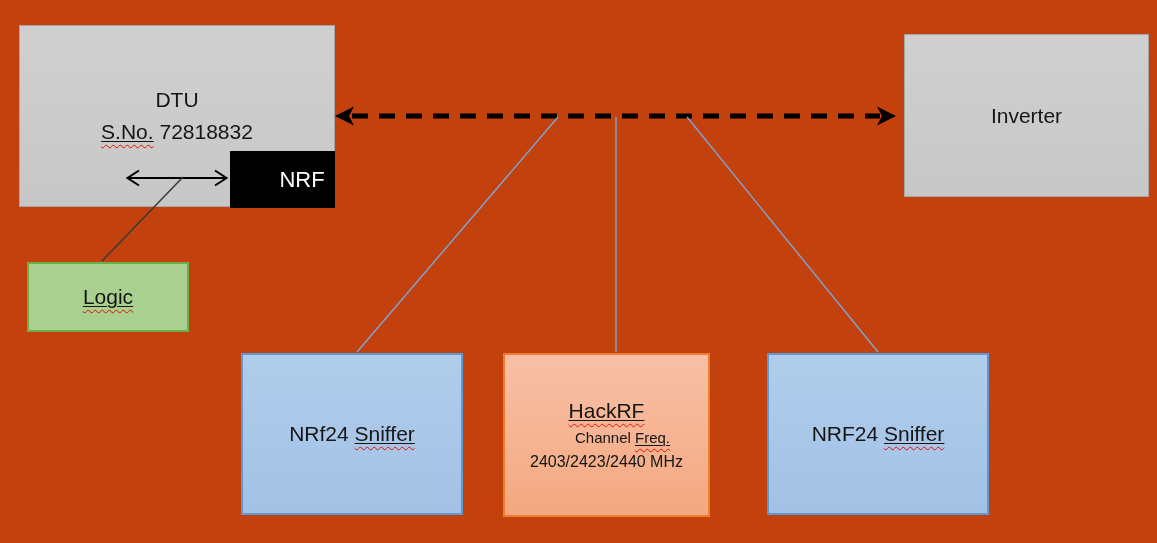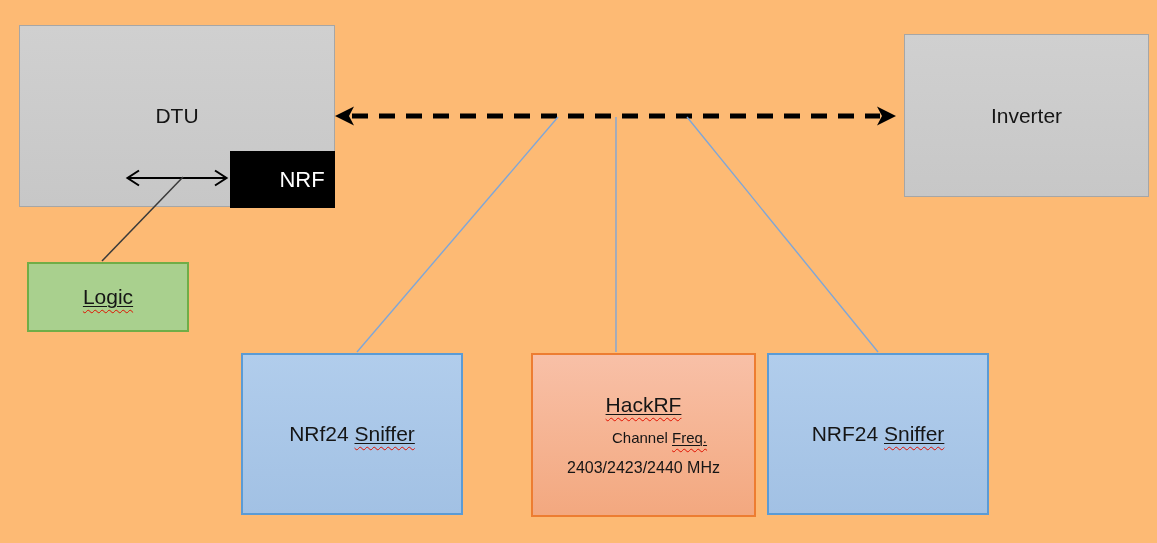--- a/index.html
+++ b/index.html
@@ -1,20 +1,20 @@
 <!DOCTYPE html>
 <html><head>
 <meta charset="utf-8">
 <style>
   html, body { margin: 0; padding: 0; background: #ffffff; }
   .canvas {
     position: relative;
     width: 1157px;
     height: 543px;
-    background: #fdba74;
+    background: #c2410c;
     font-family: "Liberation Sans", sans-serif;
     color: #151515;
     overflow: hidden;
   }
   .box {
     position: absolute;
     box-sizing: border-box;
     display: flex;
     flex-direction: column;
     align-items: center;
@@ -69,40 +69,41 @@
     pointer-events: none;
   }
 </style>
 </head>
 <body>
 
 <div class="canvas">
 
   <div class="box gray lbl" style="left:19px; top:25px; width:316px; height:182px;">
     <div>DTU</div>
+    <div><span class="sq"><span class="u">S.No.</span></span><span> 72818832</span></div>
   </div>
 
 
   <div class="box chip" style="left:230px; top:151px; width:105px; height:57px;padding-left:39px;">
     <div>NRF</div>
   </div>
 
   <div class="box green lbl" style="left:20px; top:262px; width:162px; height:70px;margin-left:7px;">
     <div><span class="sq"><span class="u">Logic</span></span></div>
   </div>
 
   <div class="box gray lbl" style="left:897px; top:34px; width:245px; height:163px;margin-left:7px;">
     <div>Inverter</div>
   </div>
 
   <div class="box blue sniffer-lbl" style="left:241px; top:353px; width:222px; height:162px;">
     <div><span>NRf24 </span><span class="sq"><span class="u">Sniffer</span></span></div>
   </div>
 
-  <div class="box orange" style="left:531px; top:353px; width:225px; height:164px;gap:6px;">
+  <div class="box orange" style="left:503px; top:353px; width:207px; height:164px;">
     <div class="hackrf-title"><span class="sq"><span class="u">HackRF</span></span></div>
     <div class="hackrf-sub"><span>Channel </span><span class="sq"><span class="u">Freq.</span></span></div>
     <div class="hackrf-sub2">2403/2423/2440 MHz</div>
   </div>
 
   <div class="box blue sniffer-lbl" style="left:767px; top:353px; width:222px; height:162px;">
     <div><span>NRF24 </span><span class="sq"><span class="u">Sniffer</span></span></div>
   </div>
 
   <svg class="overlay" viewBox="0 0 1157 543">

